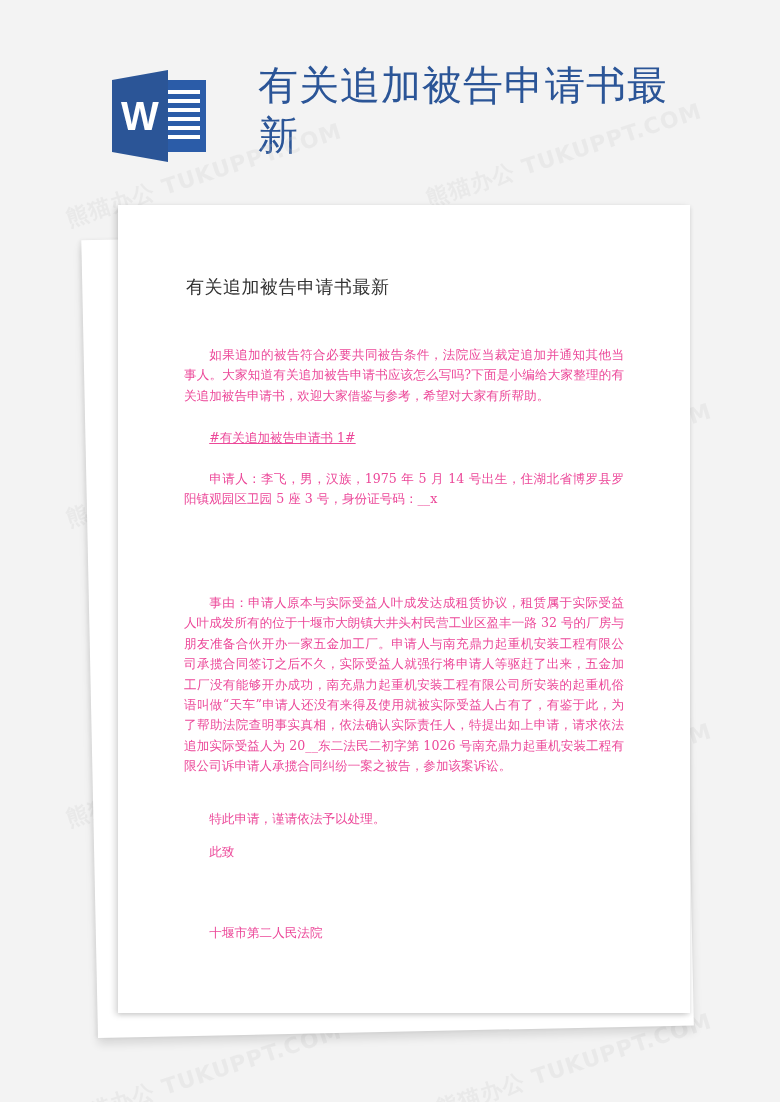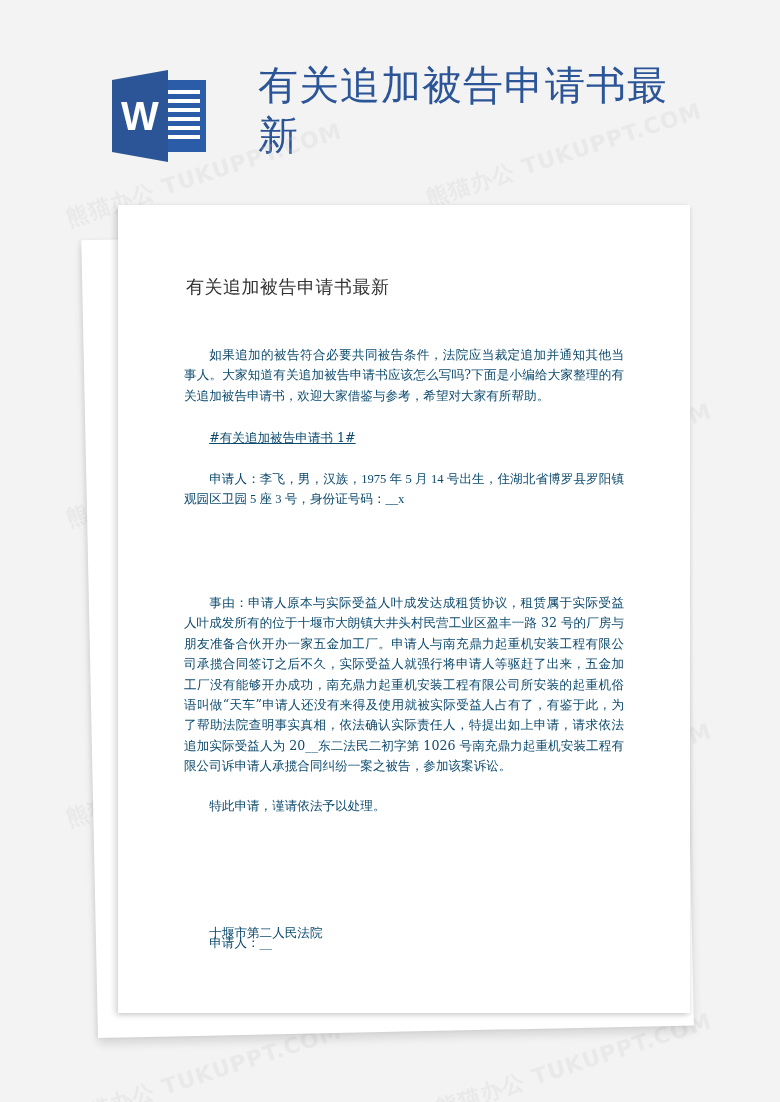--- a/index.html
+++ b/index.html
@@ -23,21 +23,21 @@
   .page {
     position: absolute; left: 118px; top: 205px; width: 572px; height: 808px;
     background: #fff; box-shadow: -3px 2px 6px rgba(0,0,0,0.15), 1px 2px 4px rgba(0,0,0,0.08);
   }
   .doc-title {
     position: absolute; left: 68px; top: 70px;
     font-size: 18px; color: #333; letter-spacing: 0.5px;
   }
   .body-text {
     position: absolute; left: 66px; width: 440px;
-    font-size: 12.6px; line-height: 20.4px; color: #0c4a6e; text-align: justify;
+    font-size: 12.6px; line-height: 20.4px; color: #ec4899; text-align: justify;
   }
   .body-text.indent { text-indent: 2em; }
   .body-text.plain { text-indent: 2em; }
   .watermark {
     position: absolute; font-family: "DejaVu Sans", sans-serif; font-size: 22px;
     font-weight: bold; color: rgba(200,200,200,0.22); transform: rotate(-18deg);
     white-space: nowrap; pointer-events: none; letter-spacing: 1px;
   }
 </style>
 </head>
@@ -67,18 +67,18 @@
 <div class="watermark" style="left:60px;top:1060px;">熊猫办公 TUKUPPT.COM</div>
 <div class="watermark" style="left:430px;top:1050px;">熊猫办公 TUKUPPT.COM</div>
 
 <div class="sheet-back"></div>
 
 <div class="page">
   <div class="doc-title">有关追加被告申请书最新</div>
 
   <div class="body-text indent" style="top:140px;">如果追加的被告符合必要共同被告条件，法院应当裁定追加并通知其他当事人。大家知道有关追加被告申请书应该怎么写吗?下面是小编给大家整理的有关追加被告申请书，欢迎大家借鉴与参考，希望对大家有所帮助。</div>
   <div class="body-text indent" style="top:223px;text-decoration:underline;">#有关追加被告申请书 1#</div>
-  <div class="body-text indent" style="top:264px;font-family:Liberation Serif, serif;">申请人：李飞，男，汉族，1975 年 5 月 14 号出生，住湖北省博罗县罗阳镇观园区卫园 5 座 3 号，身份证号码：__x</div>
+  <div class="body-text indent" style="top:264px;">申请人：李飞，男，汉族，1975 年 5 月 14 号出生，住湖北省博罗县罗阳镇观园区卫园 5 座 3 号，身份证号码：__x</div>
   <div class="body-text indent" style="top:388px;">事由：申请人原本与实际受益人叶成发达成租赁协议，租赁属于实际受益人叶成发所有的位于十堰市大朗镇大井头村民营工业区盈丰一路 32 号的厂房与朋友准备合伙开办一家五金加工厂。申请人与南充鼎力起重机安装工程有限公司承揽合同签订之后不久，实际受益人就强行将申请人等驱赶了出来，五金加工厂没有能够开办成功，南充鼎力起重机安装工程有限公司所安装的起重机俗语叫做“天车”申请人还没有来得及使用就被实际受益人占有了，有鉴于此，为了帮助法院查明事实真相，依法确认实际责任人，特提出如上申请，请求依法追加实际受益人为 20__东二法民二初字第 1026 号南充鼎力起重机安装工程有限公司诉申请人承揽合同纠纷一案之被告，参加该案诉讼。</div>
-  <div class="body-text plain" style="top:591px;">特此申请，谨请依法予以处理。</div>
+  <div class="body-text plain" style="top:604px;">特此申请，谨请依法予以处理。</div>
+  <div class="body-text plain" style="top:637px;">此致</div>
   <div class="body-text plain" style="top:718px;">十堰市第二人民法院</div>
-  <div class="body-text plain" style="top:728px;">申请人：__</div>
 </div>
 
 </body></html>

